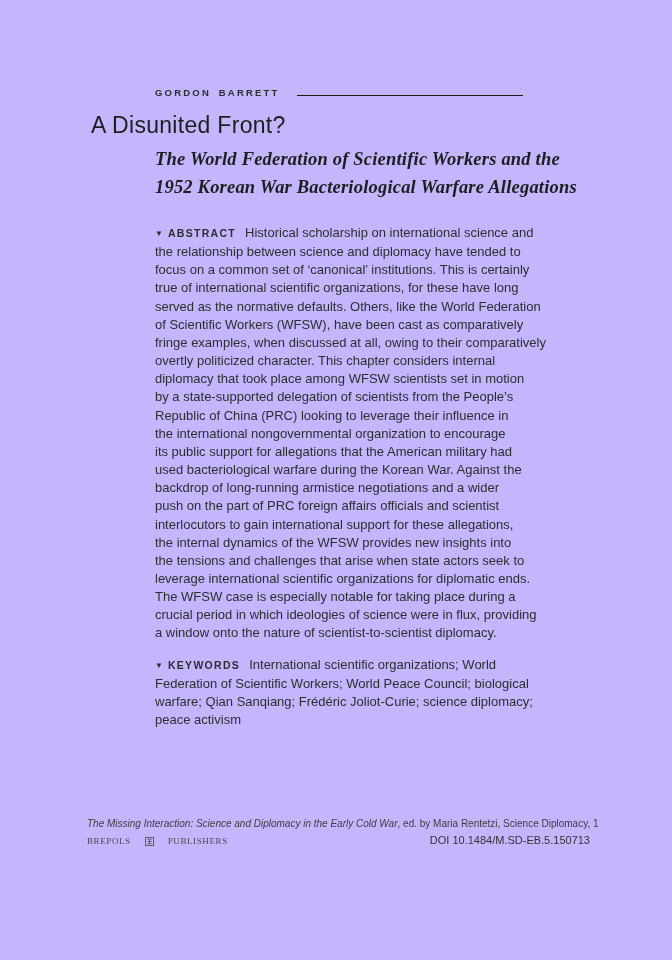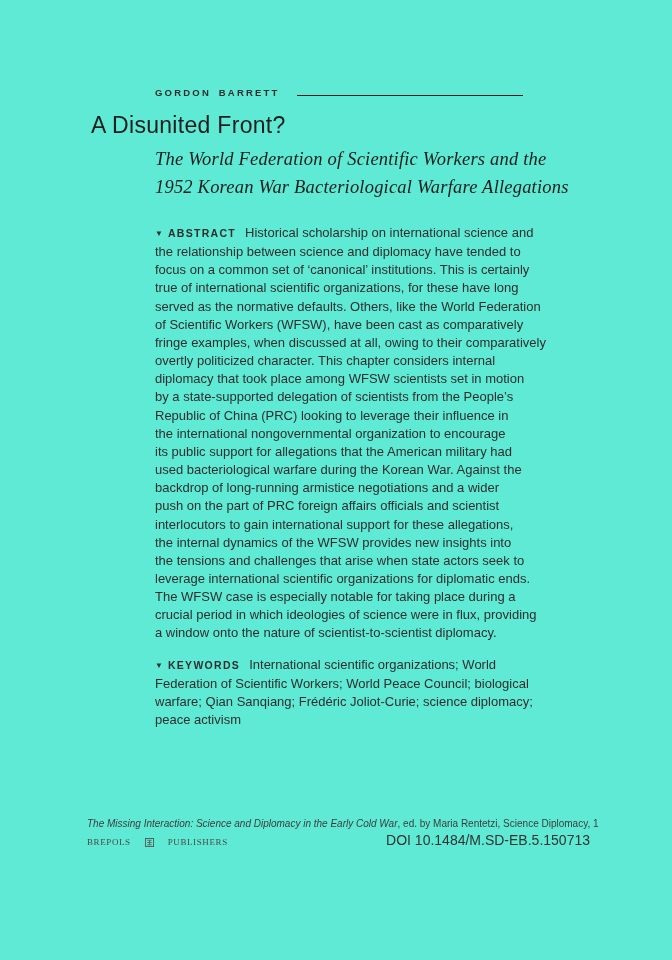--- a/index.html
+++ b/index.html
@@ -1,20 +1,20 @@
 <!DOCTYPE html>
 <html><head>
 <meta charset="utf-8">
 <style>
   html, body { margin: 0; padding: 0; background: #ffffff; }
   .page {
     position: relative;
     width: 672px;
     height: 960px;
-    background: #5eead4;
+    background: #c4b5fd;
     font-family: "Liberation Sans", sans-serif;
     color: var(--c-text, #2e2e2e);
     overflow: hidden;
   }
   .author-name {
     position: absolute;
     left: 155px;
     top: 87px;
     font-size: 9.5px;
     font-weight: bold;
@@ -40,21 +40,21 @@
     letter-spacing: 0.3px;
     color: var(--c-title, #1e1e1e);
   }
   .chapter-subtitle {
     position: absolute;
     left: 155px;
     top: 146px;
     margin: 0;
     font-family: "Liberation Serif", serif;
     font-style: italic;
-    font-weight: normal;
+    font-weight: bold;
     font-size: 18.5px;
     line-height: 27.5px;
     letter-spacing: 0.2px;
     color: var(--c-title, #1e1e1e);
     white-space: pre;
   }
   .text-block {
     position: absolute;
     left: 155px;
     margin: 0;
@@ -97,21 +97,21 @@
   .publisher-brand {
     font-family: "Liberation Serif", serif;
     font-size: 9px;
     letter-spacing: 0.6px;
     color: #4a4a4a;
     display: inline-flex;
     align-items: center;
     gap: 14px;
   }
   .brepols-mark { display: inline-block; width: 9px; height: 9px; }
-  .doi { font-size: 14px; color: #333333; margin-left: 12px; }
+  .doi { font-size: 11px; color: #333333; margin-left: 12px; }
 </style>
 </head>
 <body>
 
 <div class="page" style="--c-text: #2e2e2e; --c-title: #1e1e1e; --c-rule: #1c1c1c; --c-footer: #3d3d3d;">
 
   <div class="author-name">GORDON BARRETT</div>
 
   <div class="header-rule"></div>
 

